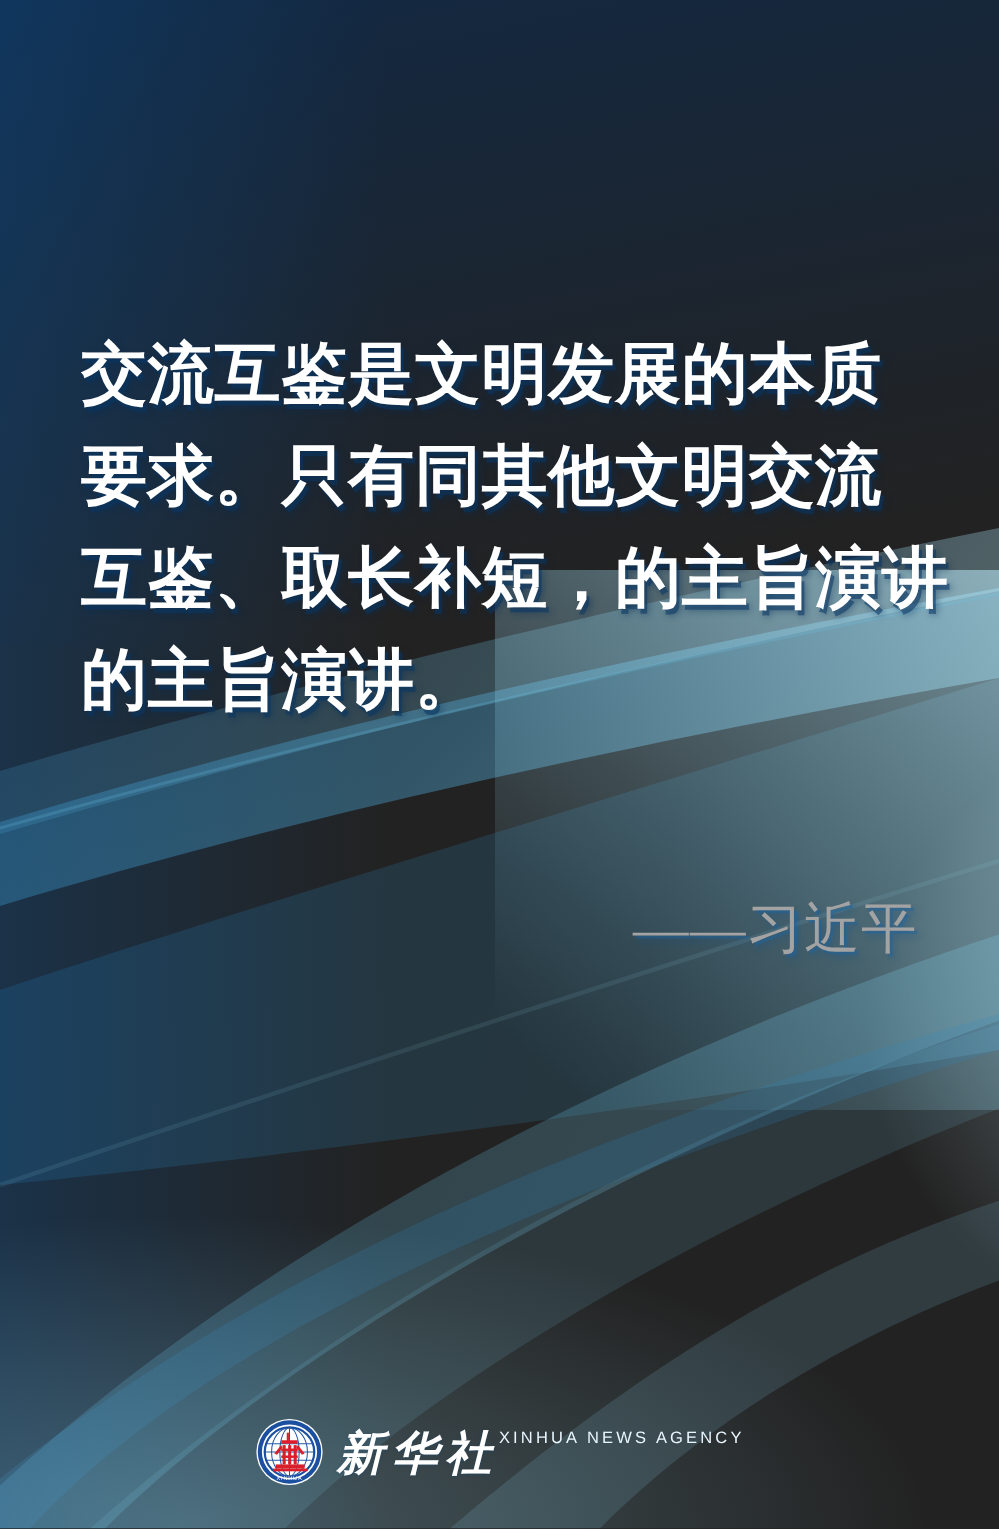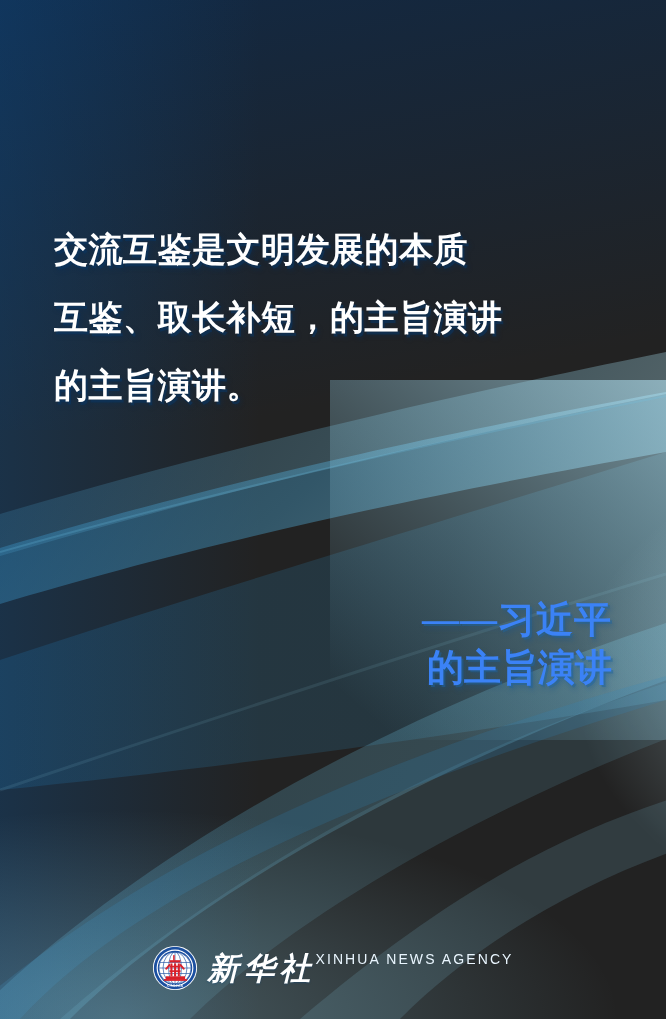--- a/index.html
+++ b/index.html
@@ -43,21 +43,21 @@
 
   
   .quote-block {
     position: absolute;
     left: 54px;
     top: 216px;
     width: 570px;
     z-index: 5;
   }
   .quote-line {
-    font-size: 34px;
+    font-size: 44px;
     line-height: 68px;
     font-weight: bold;
     color: #ffffff;
     letter-spacing: 0.5px;
     white-space: nowrap;
     text-shadow:
       2px 3px 0px rgba(10,55,100,0.55),
       3px 4px 5px rgba(8,45,85,0.45);
   }
 
@@ -65,22 +65,22 @@
     position: absolute;
     right: 54px;
     top: 596px;
     width: 560px;
     text-align: right;
     z-index: 5;
   }
   .attrib-line {
     font-size: 37px;
     line-height: 48px;
-    font-weight: bold;
-    color: #3b82f6;
+    font-weight: normal;
+    color: #a3a3a3;
     white-space: nowrap;
     text-shadow:
       2px 2px 0px rgba(30,100,160,0.48),
       3px 4px 5px rgba(20,80,140,0.40);
   }
   .attrib-line.author { letter-spacing: 1px; }
 
   
   .logo {
     position: absolute;
@@ -111,21 +111,21 @@
     font-size: 31px;
     line-height: 32px;
     font-weight: bold;
     color: #ffffff;
     font-family: "Liberation Serif", "DejaVu Serif", serif;
     font-style: italic;
     letter-spacing: 5px;
     text-shadow: 0 1px 2px rgba(15,70,120,0.45);
   }
   .logo-en {
-    font-size: 14px;
+    font-size: 11px;
     line-height: 11px;
     letter-spacing: 2.1px;
     color: #eaf6ff;
     font-family: "Liberation Sans", sans-serif;
     margin-top: 1px;
     white-space: nowrap;
   }
 </style>
 </head>
 <body>
@@ -193,27 +193,27 @@
     <path d="M300,1019 C440,900 560,830 700,790 L700,842 C580,880 470,948 400,1019 Z" fill="#8fdcf6" opacity="0.14"></path>
 
     <rect x="0" y="740" width="666" height="279" fill="url(#gBottomGlow)"></rect>
 
     <path d="M0,552 C170,504 380,452 666,396" stroke="#6fc6ea" stroke-opacity="0.22" stroke-width="2" fill="none"></path>
     <path d="M0,790 C220,716 450,640 666,574" stroke="#9adff6" stroke-opacity="0.10" stroke-width="3" fill="none"></path>
   </svg>
 
   <div class="quote-block">
     <div class="quote-line">交流互鉴是文明发展的本质</div>
+    <div class="quote-line">要求。只有同其他文明交流</div>
     <div class="quote-line">互鉴、取长补短，的主旨演讲</div>
     <div class="quote-line">的主旨演讲。</div>
   </div>
 
   <div class="attrib-block">
     <div class="attrib-line author">——习近平</div>
-    <div class="attrib-line">的主旨演讲</div>
   </div>
 
   <div class="logo">
 
     <div class="logo-emblem">
       <svg viewBox="0 0 100 100" width="46" height="46" xmlns="http://www.w3.org/2000/svg">
         <defs>
           <clipPath id="circClip">
               <circle cx="50" cy="50" r="44"></circle>
             </clipPath>

